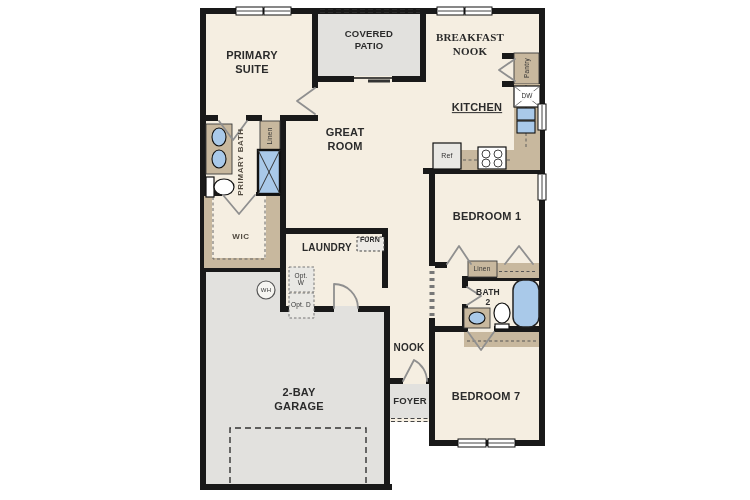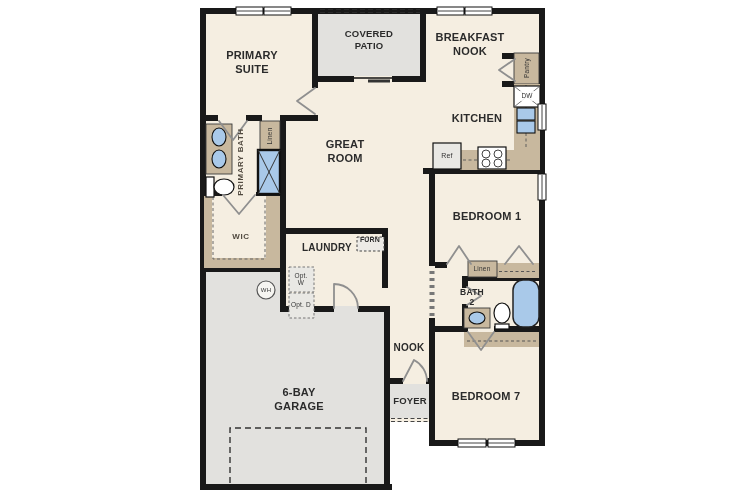--- a/index.html
+++ b/index.html
@@ -146,31 +146,31 @@
     </g>
 
     <path d="M432,271 V319" stroke="#777" stroke-width="5" stroke-dasharray="3,4"></path>
     <path d="M320,9.5 H420 M320,12.5 H420" stroke="#2a2a2a" stroke-width="1.2" stroke-dasharray="5,3" fill="none"></path>
     <path d="M391,418.5 H429 M391,421.5 H429" stroke="#444" stroke-width="1" stroke-dasharray="4,2.5" fill="none"></path>
     <path d="M230,483 V428 H366 V483" stroke="#333" stroke-width="1.4" stroke-dasharray="6,4" fill="none"></path>
   </svg>
 
   <div class="lbl s95" style="left:369px;top:40px;width:64px;">COVERED PATIO</div>
   <div class="lbl" style="left:252px;top:63px;width:70px;">PRIMARY SUITE</div>
-  <div class="lbl" style="left:470px;top:45px;width:92px;">BREAKFAST NOOK</div>
-  <div class="lbl nowrap" style="left:477px;top:119px;">KITCHEN</div>
-  <div class="lbl" style="left:345px;top:152px;width:56px;">GREAT ROOM</div>
+  <div class="lbl" style="left:470px;top:45px;width:92px;font-family:Liberation Serif, serif;">BREAKFAST NOOK</div>
+  <div class="lbl nowrap" style="left:477px;top:108px;text-decoration:underline;">KITCHEN</div>
+  <div class="lbl" style="left:345px;top:140px;width:56px;">GREAT ROOM</div>
   <div class="lbl vert s8" style="left:241px;top:162px;width:76px;font-size:8px;">PRIMARY BATH</div>
   <div class="lbl s8" style="left:241px;top:237px;">WIC</div>
   <div class="lbl s10 nowrap" style="left:327px;top:248px;text-align:right;">LAUNDRY</div>
-  <div class="lbl" style="left:299px;top:400px;width:70px;">6-BAY GARAGE</div>
+  <div class="lbl" style="left:299px;top:400px;width:70px;">2-BAY GARAGE</div>
   <div class="lbl s10 nowrap" style="left:409px;top:348px;">NOOK</div>
   <div class="lbl s95 nowrap" style="left:410px;top:401px;">FOYER</div>
   <div class="lbl nowrap" style="left:487px;top:217px;">BEDROOM 1</div>
-  <div class="lbl s85" style="left:472px;top:297px;width:30px;">BATH 2</div>
+  <div class="lbl s85" style="left:488px;top:297px;width:30px;">BATH 2</div>
   <div class="lbl nowrap" style="left:486px;top:397px;">BEDROOM 7</div>
   <div class="lbl vert tiny" style="left:527px;top:68px;">Pantry</div>
   <div class="lbl tiny" style="left:527px;top:96px;">DW</div>
   <div class="lbl s7" style="left:447px;top:156px;font-weight:normal;color:#333;">Ref</div>
   <div class="lbl vert tiny" style="left:270px;top:136px;">Linen</div>
   <div class="lbl tiny" style="left:482px;top:269px;">Linen</div>
   <div class="lbl s7" style="left:370px;top:240px;">FURN</div>
   <div class="lbl tiny" style="left:301px;top:279px;width:20px;">Opt. W</div>
   <div class="lbl tiny" style="left:301px;top:305px;width:20px;">Opt. D</div>
   <div class="lbl tiny" style="left:266px;top:290px;font-size:6px;">WH</div>

